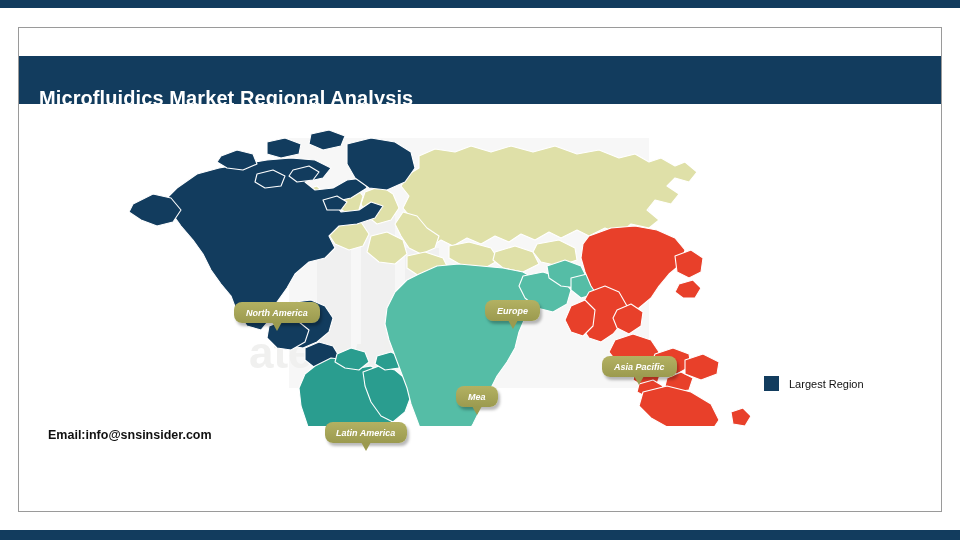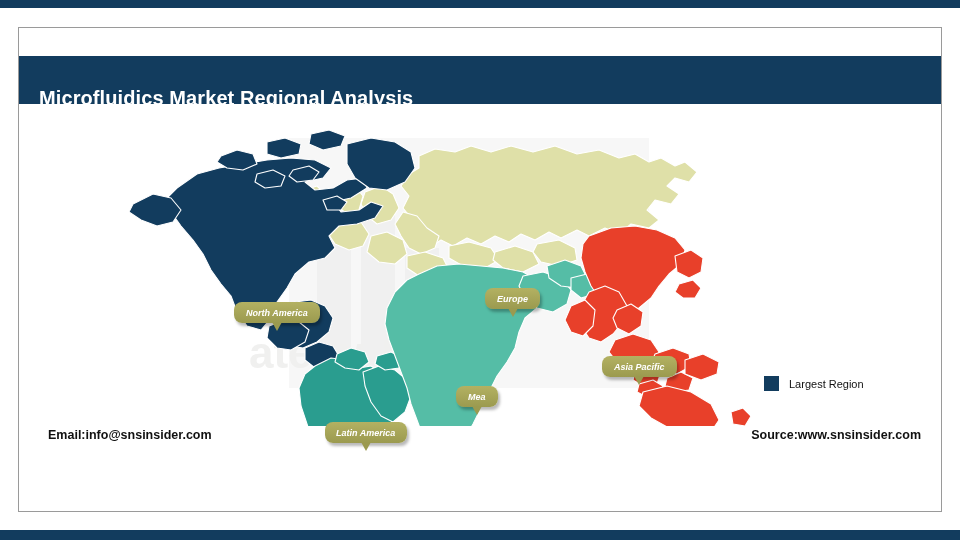--- a/index.html
+++ b/index.html
@@ -53,21 +53,21 @@
     white-space:nowrap;padding:0 12px;box-sizing:border-box;
     font-family:"Liberation Sans", sans-serif;
   }
   .pin:after{
     content:"";position:absolute;left:50%;margin-left:-5px;bottom:-8px;
     border-left:5px solid transparent;border-right:5px solid transparent;
     border-top:9px solid #9b9a4f;
   }
   .pin-na{left:215px;top:194px;}
   .pin-la{left:306px;top:314px;padding-left:11px;}
-  .pin-eu{left:466px;top:180px;}
+  .pin-eu{left:466px;top:192px;}
   .pin-mea{left:437px;top:278px;}
   .pin-ap{left:583px;top:248px;align-items:center;}
 
   .legend{
     position:absolute;left:745px;top:268px;display:flex;align-items:center;gap:10px;
   }
   .legend-swatch{width:15px;height:15px;background:#123c5e;}
   .legend-label{font-size:11px;color:#111111;font-family:"Liberation Sans", sans-serif;}
 
   .caption{
@@ -189,18 +189,17 @@
 
     <div class="legend">
       <div class="legend-swatch"></div>
       <div class="legend-label">Largest Region</div>
     </div>
   </div>
 
 
   <div class="footer">
     <span>Email:info@snsinsider.com</span>
-    <span>Source:www.snsinsider.com</span>
   </div>
 
 </div>
 
 <div class="bottom-rule"></div>
 
 </body></html>

